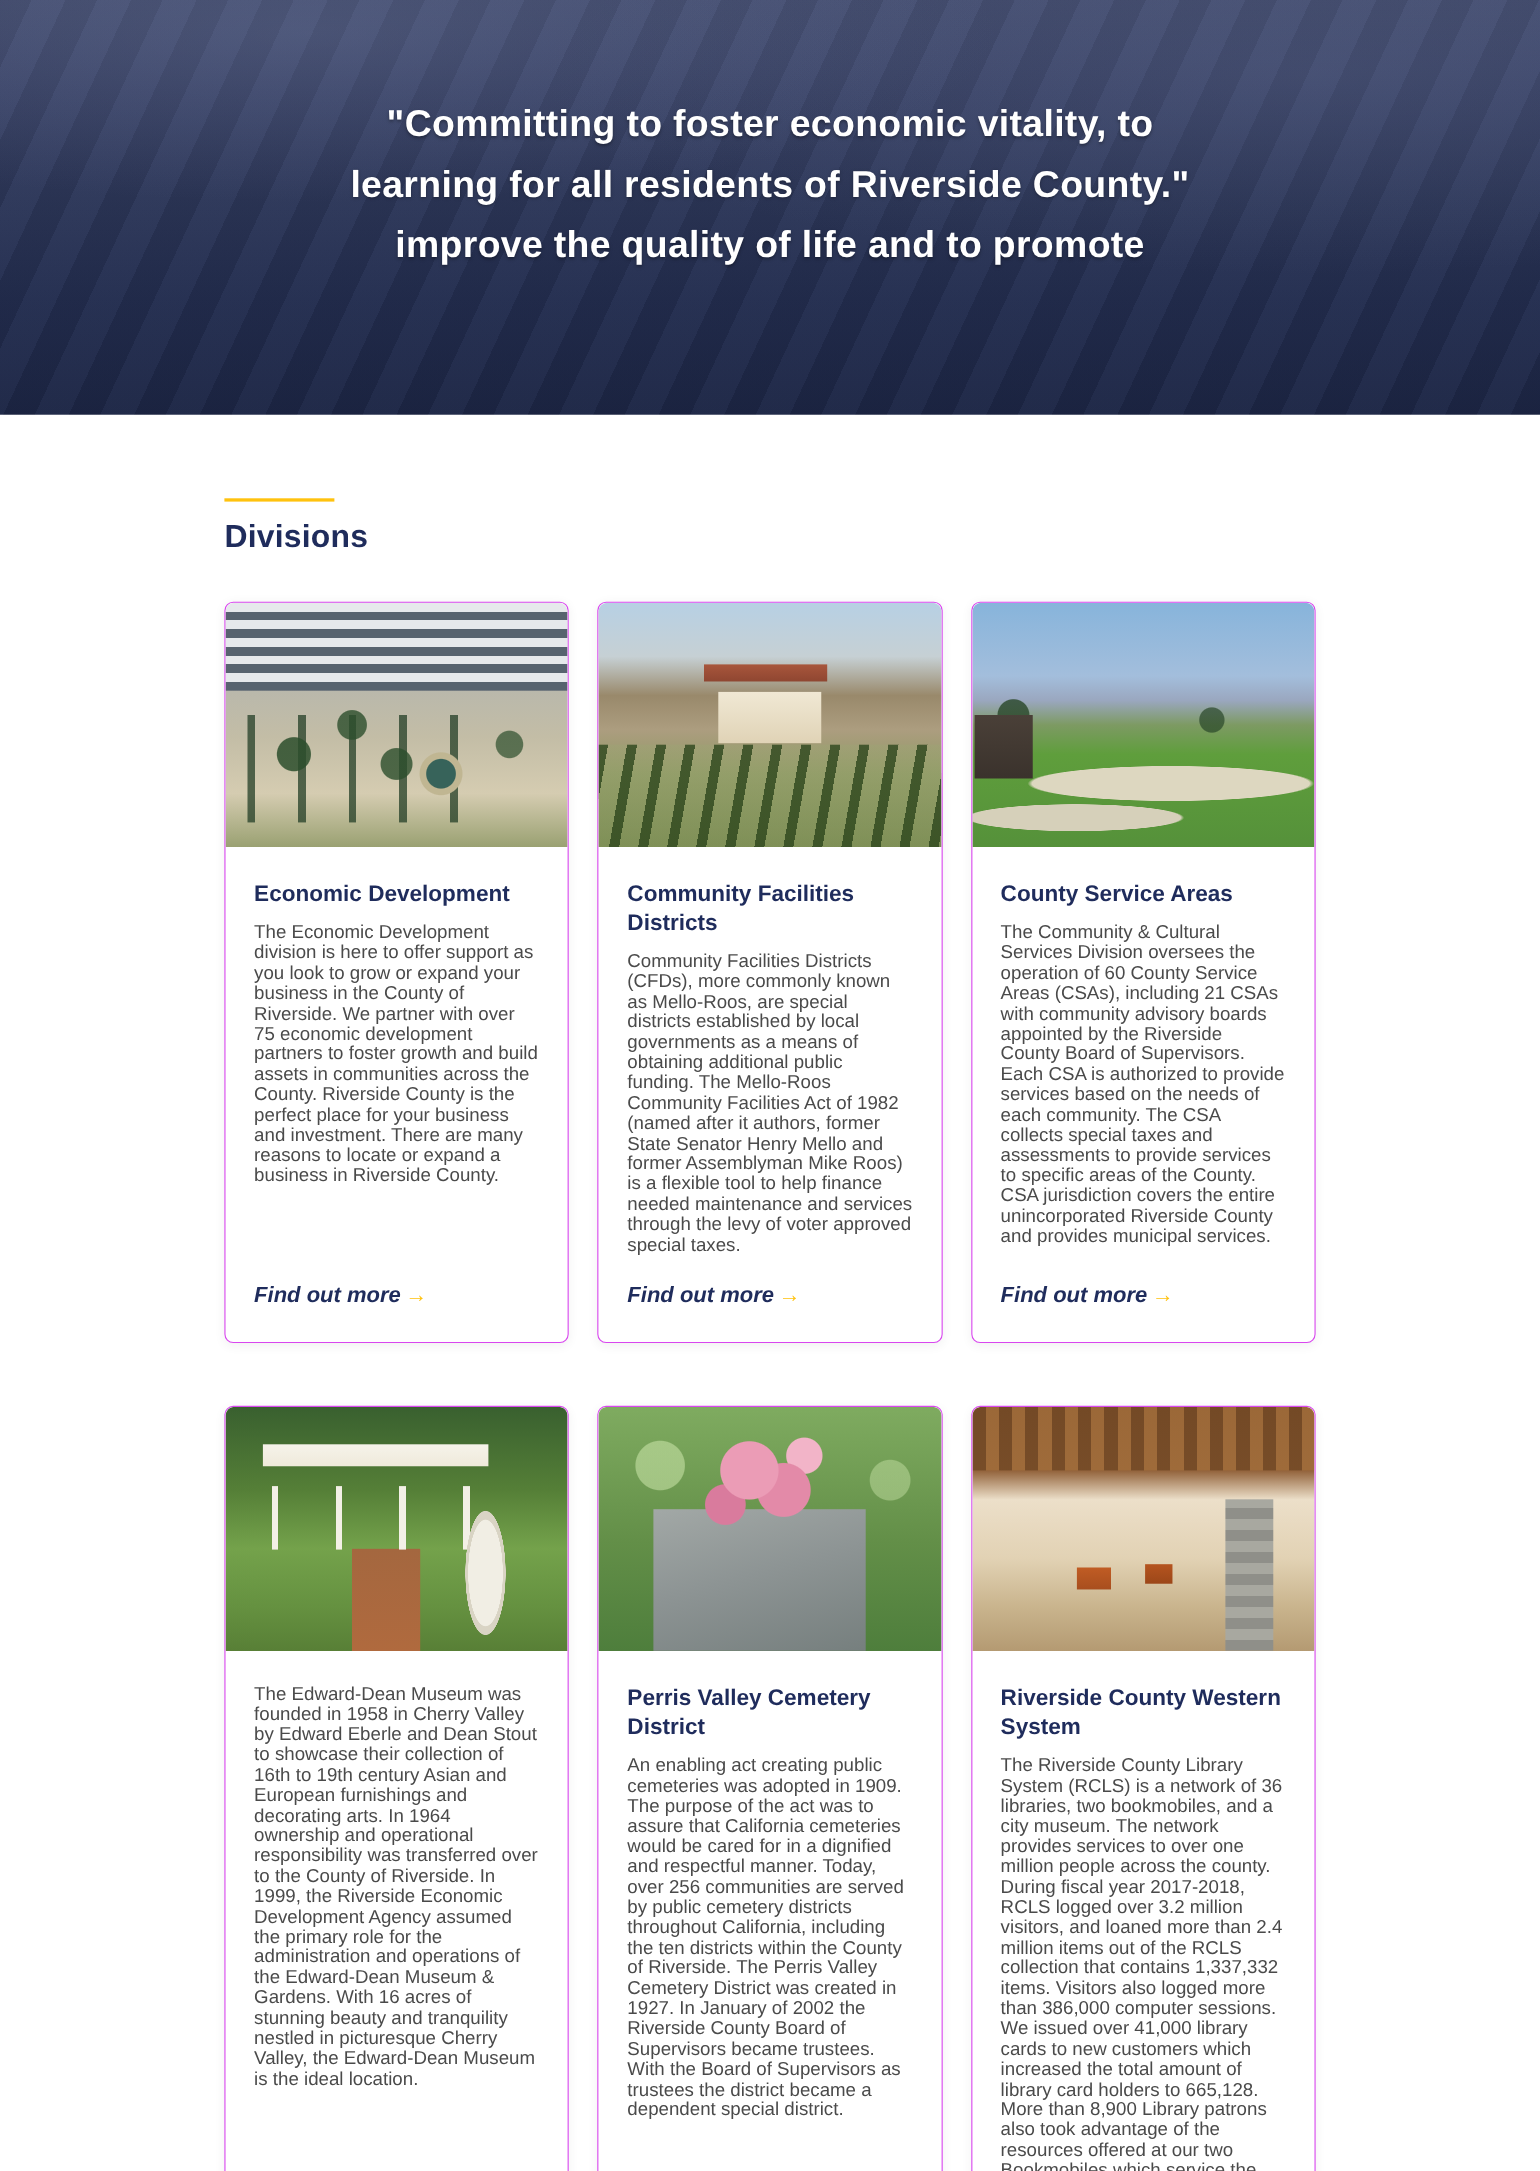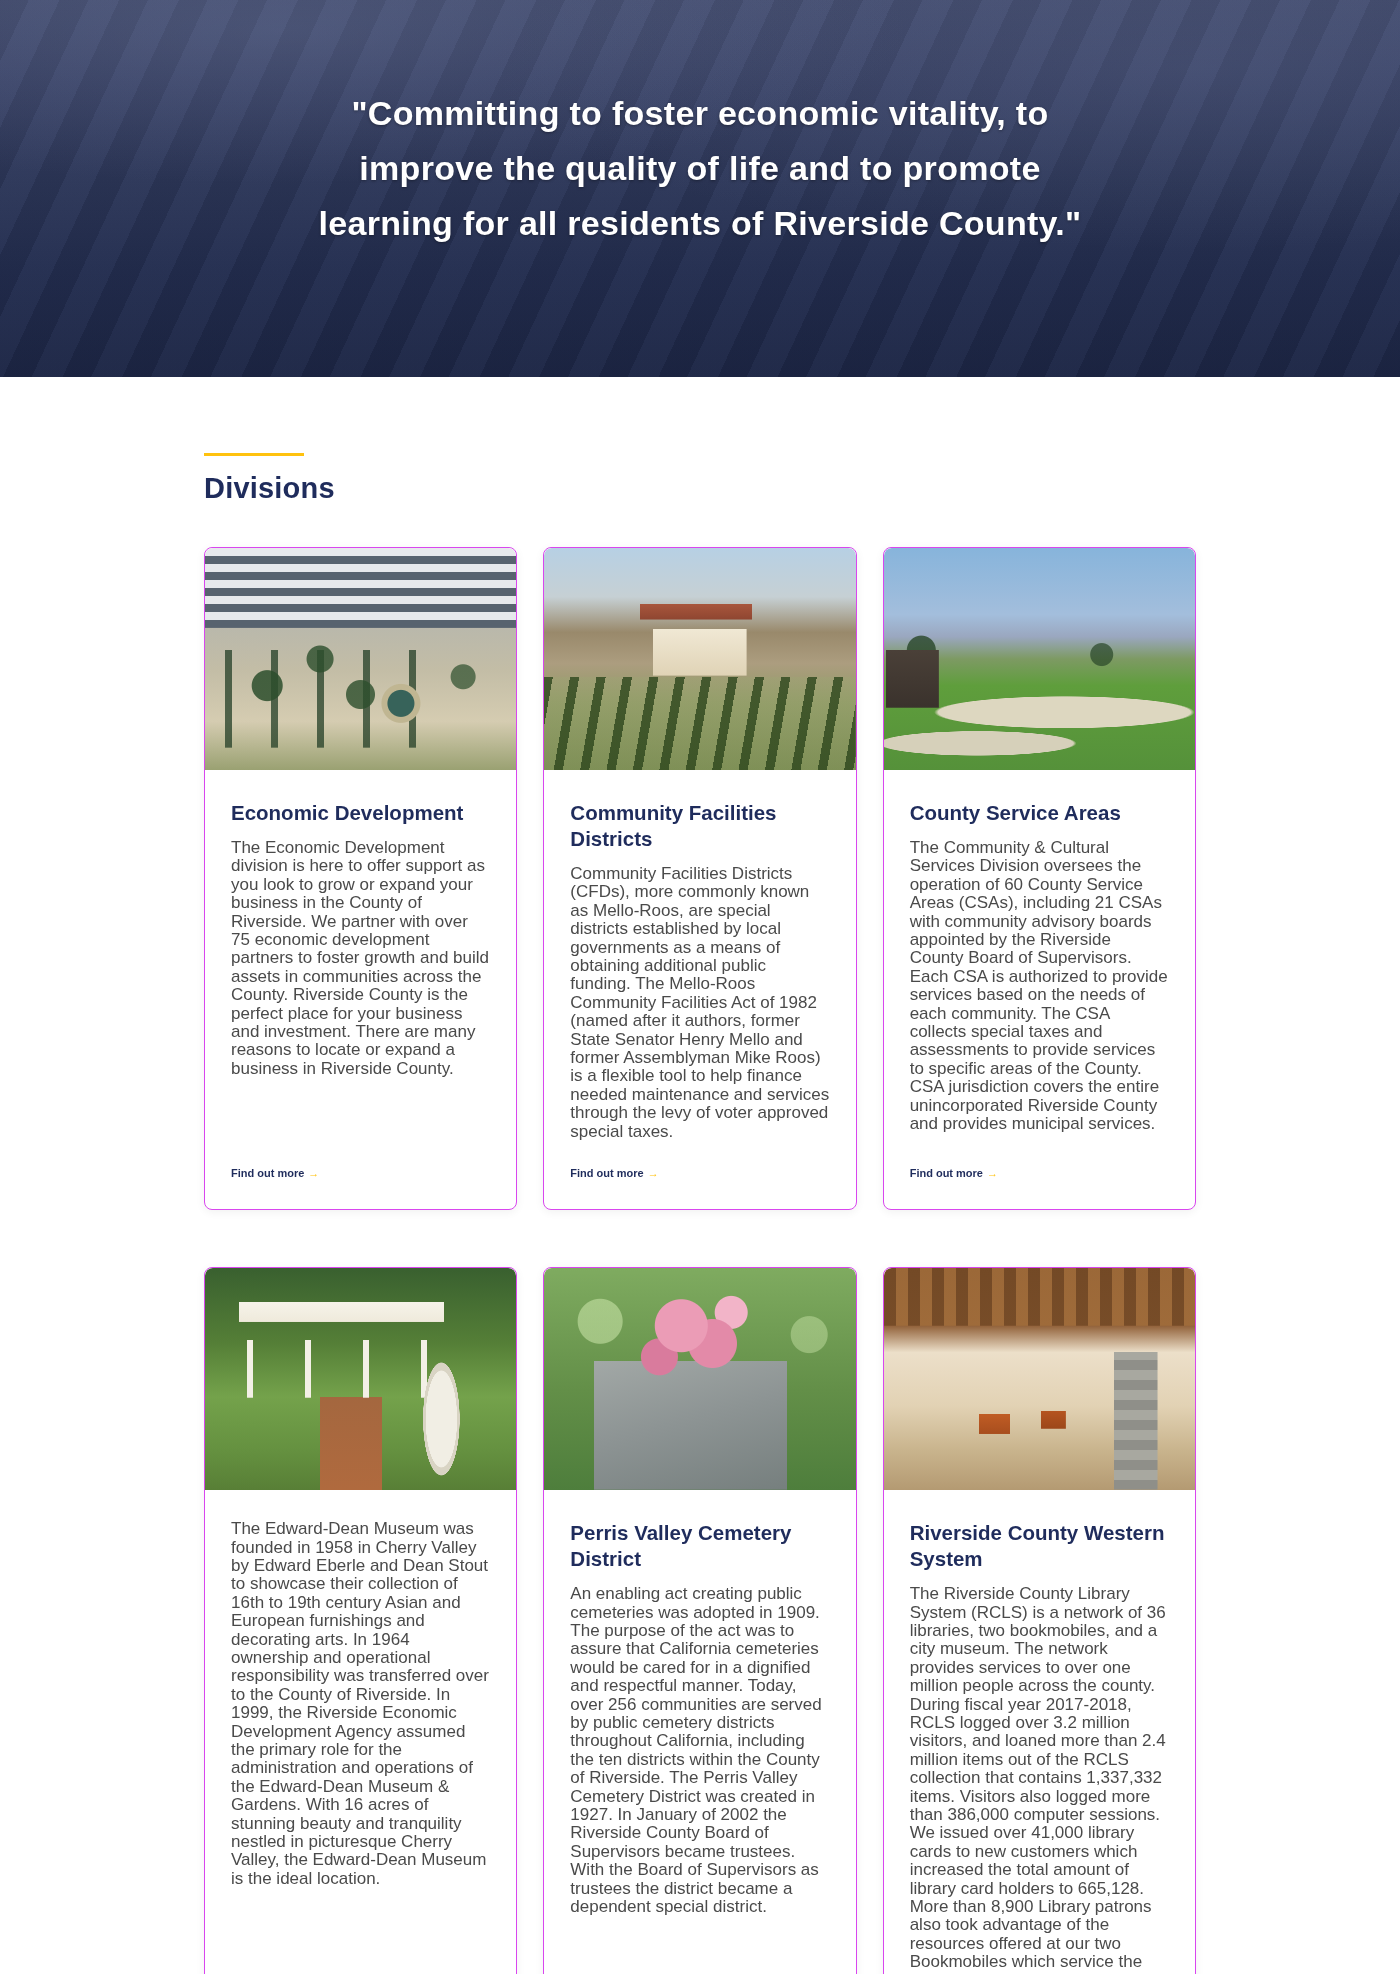--- a/index.html
+++ b/index.html
@@ -36,21 +36,21 @@
     display:flex; flex-direction:column; overflow:hidden;
   }
   .card.row1 { min-height:557px; }
   .card.row2 { min-height:689px; }
 
   .card-img { height:222px; width:100%; border-radius:8px 8px 0 0; background-color:#9aa5ad; }
 
   .card-content { padding:30px 26px 30px; display:flex; flex-direction:column; flex:1; }
   .card-title { color:#1F2C5C; font-size:20.5px; font-weight:700; line-height:26px; margin-bottom:13px; }
   .card-body { color:#4A4A4A; font-size:17px; line-height:18.4px; }
-  .find-more { margin-top:auto; padding-top:26px; font-size:11px; font-weight:700; color:#1F2C5C; text-decoration:none; display:inline-block; }
+  .find-more { margin-top:auto; padding-top:26px; font-size:20px; font-weight:700; color:#1F2C5C; text-decoration:none; display:inline-block;font-style:italic; }
   .fom-arrow { color:#FFC20E; font-weight:700; margin-left:4px; }
 
   
   
   .img-0 {
     background-image:
       radial-gradient(circle at 63% 70%, #37635a 0 13px, #c0b692 14px 19px, transparent 20px),
       radial-gradient(circle at 20% 62%, rgba(44,78,44,.85) 0 15px, transparent 16px),
       radial-gradient(circle at 37% 50%, rgba(44,78,44,.8) 0 13px, transparent 14px),
       radial-gradient(circle at 50% 66%, rgba(44,78,44,.8) 0 14px, transparent 15px),
@@ -127,22 +127,22 @@
   }
 </style>
 </head>
 <body>
 
 <div class="page">
 
   <div class="hero">
     <div class="hero-quote">
       <div>"Committing to foster economic vitality, to</div>
+      <div>learning for all residents of Riverside County."</div>
       <div>improve the quality of life and to promote</div>
-      <div>learning for all residents of Riverside County."</div>
     </div>
   </div>
 
   <section class="divisions container">
     <div class="accent-bar"></div>
     <h2 class="divisions-heading">Divisions</h2>
     <div class="grid">
   <div class="card row1">
     <div class="card-img img-0"></div>
     <div class="card-content">

